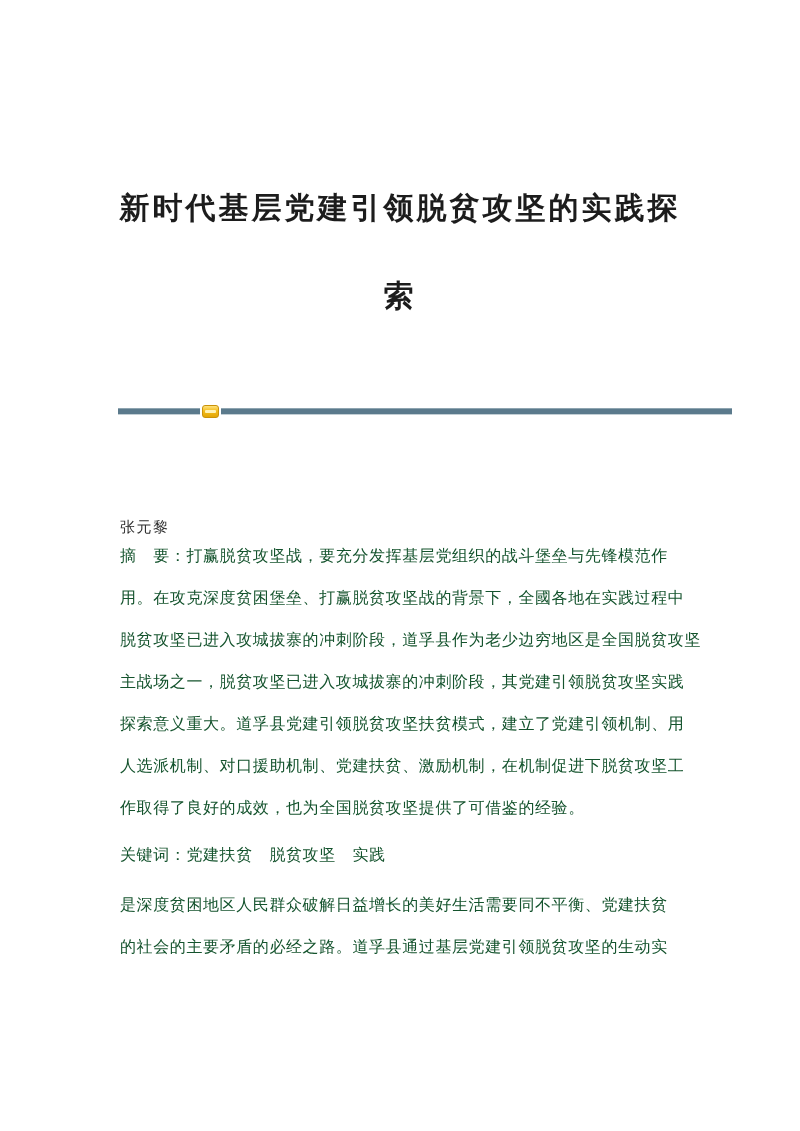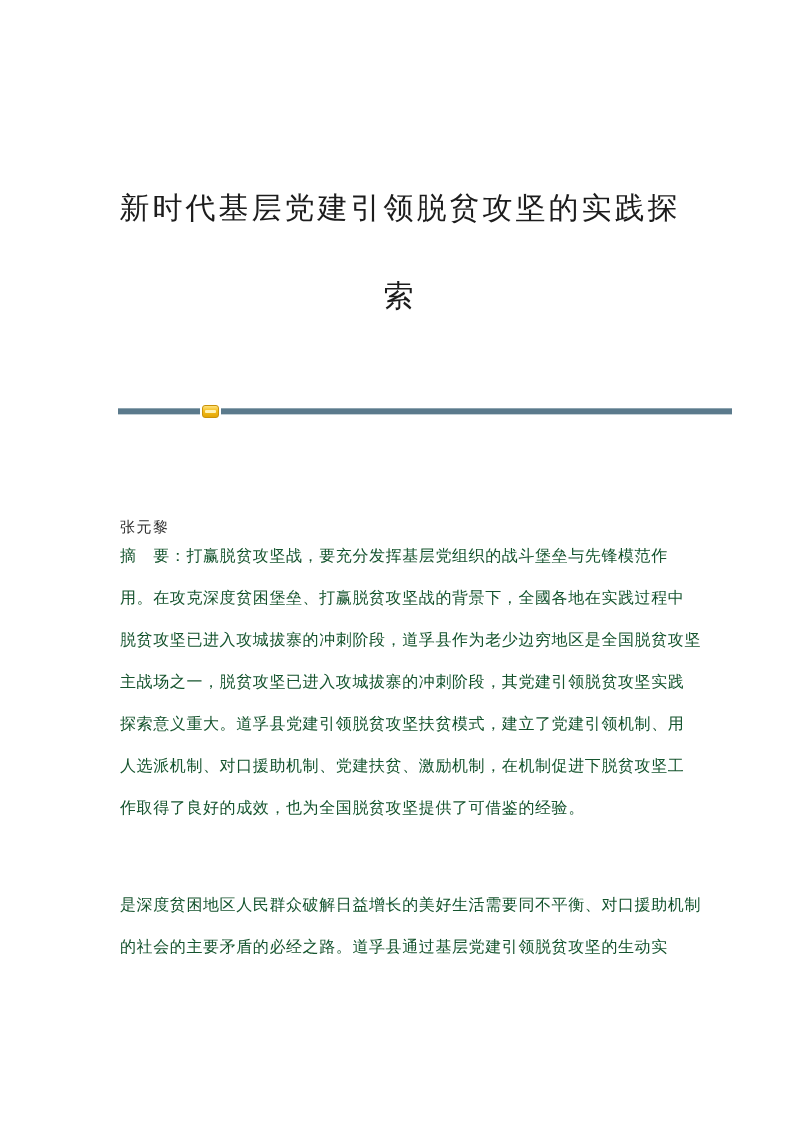--- a/index.html
+++ b/index.html
@@ -17,21 +17,21 @@
   .doc-title {
     position: absolute;
     top: 164px;
     left: 0;
     right: 0;
     text-align: center;
     font-size: 30px;
     line-height: 88px;
     letter-spacing: 3px;
     color: #1c1c1c;
-    font-weight: 400;
+    font-weight: 700;
   }
   .divider {
     position: absolute;
     top: 408px;
     left: 118px;
     width: 614px;
     height: 7px;
     background: #5b7a8c;
     border-top: 1px solid #8ea4b0;
     border-bottom: 1px solid #c3cfd5;
@@ -103,19 +103,22 @@
   <div class="text-block abstract-block">
     <div class="text-line">摘　要：打赢脱贫攻坚战，要充分发挥基层党组织的战斗堡垒与先锋模范作</div>
     <div class="text-line">用。在攻克深度贫困堡垒、打赢脱贫攻坚战的背景下，全國各地在实践过程中</div>
     <div class="text-line">脱贫攻坚已进入攻城拔寨的冲刺阶段，道孚县作为老少边穷地区是全国脱贫攻坚</div>
     <div class="text-line">主战场之一，脱贫攻坚已进入攻城拔寨的冲刺阶段，其党建引领脱贫攻坚实践</div>
     <div class="text-line">探索意义重大。道孚县党建引领脱贫攻坚扶贫模式，建立了党建引领机制、用</div>
     <div class="text-line">人选派机制、对口援助机制、党建扶贫、激励机制，在机制促进下脱贫攻坚工</div>
     <div class="text-line">作取得了良好的成效，也为全国脱贫攻坚提供了可借鉴的经验。</div>
   </div>
 
+  <div class="text-block keywords-block">
+    <div class="text-line">关键词：党建扶贫　脱贫攻坚　实践</div>
+  </div>
 
   <div class="text-block body-block">
-    <div class="text-line">是深度贫困地区人民群众破解日益增长的美好生活需要同不平衡、对口援助机制</div>
+    <div class="text-line">是深度贫困地区人民群众破解日益增长的美好生活需要同不平衡、党建扶贫</div>
     <div class="text-line">的社会的主要矛盾的必经之路。道孚县通过基层党建引领脱贫攻坚的生动实</div>
   </div>
 
 </div>
 
 </body></html>

